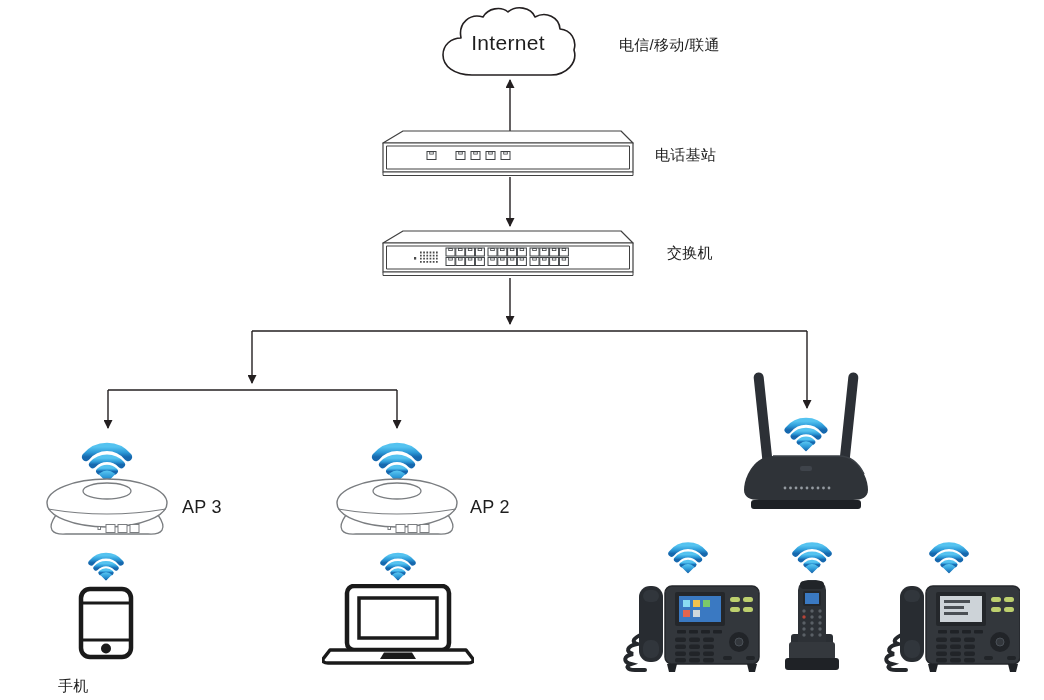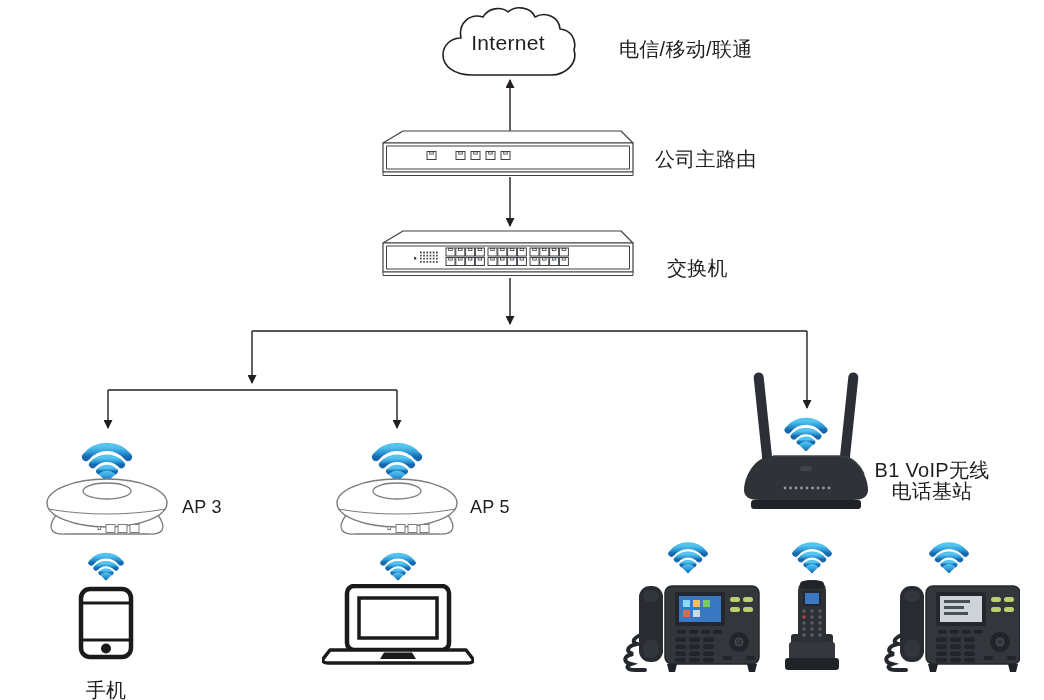--- a/index.html
+++ b/index.html
@@ -1,21 +1,21 @@
 <!DOCTYPE html>
 <html><head>
 <meta charset="utf-8">
 <style>
   html,body{margin:0;padding:0;background:#fff;}
   .canvas{
     position:relative;width:1020px;height:700px;background:#ffffff;overflow:hidden;
     font-family:"Liberation Sans","DejaVu Sans",sans-serif;color:#1f1f1f;
   }
   .abs{position:absolute;}
-  .lbl{position:absolute;font-size:20px;color:#1e1e1e;white-space:nowrap;letter-spacing:.3px;}
+  .lbl{position:absolute;font-size:15px;color:#1e1e1e;white-space:nowrap;letter-spacing:.3px;}
   .lbl.center{text-align:center;white-space:normal;line-height:21px;}
   svg{display:block;}
 </style>
 </head>
 <body>
 
 <div class="canvas">
 
   <svg width="0" height="0" style="position:absolute">
     <defs>
@@ -71,21 +71,21 @@
       <rect x="3" y="46" width="250" height="3.5" stroke-width="1"></rect>
     </g>
     <g>
       <use href="#rj45" xlink:href="#rj45" x="47" y="25.5"></use>
       <use href="#rj45" xlink:href="#rj45" x="76" y="25.5"></use>
       <use href="#rj45" xlink:href="#rj45" x="91" y="25.5"></use>
       <use href="#rj45" xlink:href="#rj45" x="106" y="25.5"></use>
       <use href="#rj45" xlink:href="#rj45" x="121" y="25.5"></use>
     </g>
   </svg>
-  <div class="lbl" style="left:655px;top:146px">公司主路由</div>
+  <div class="lbl" style="left:655px;top:146px">电话基站</div>
 
   <svg class="abs" style="left:380px;top:228px" width="260" height="50" viewBox="0 0 260 50">
     <g fill="#ffffff" stroke="#404040" stroke-width="1.2" stroke-linejoin="round">
       <polygon points="3,15 23,3 241,3 253,15"></polygon>
       <rect x="3" y="15" width="250" height="29"></rect>
       <rect x="6.5" y="18" width="243" height="23" stroke-width="1"></rect>
       <rect x="3" y="44" width="250" height="3.5" stroke-width="1"></rect>
     </g>
     <g stroke="#4a4a4a" stroke-width="1.8" stroke-dasharray="1.7,1.5">
       <line x1="40" y1="24.5" x2="58" y2="24.5"></line>
@@ -114,21 +114,21 @@
       <use href="#rj45" xlink:href="#rj45" x="108" y="29.5"></use>
         <use href="#rj45" xlink:href="#rj45" x="117.8" y="29.5"></use>
       <use href="#rj45" xlink:href="#rj45" x="127.6" y="29.5"></use>
         <use href="#rj45" xlink:href="#rj45" x="137.4" y="29.5"></use>
       <use href="#rj45" xlink:href="#rj45" x="150" y="29.5"></use>
         <use href="#rj45" xlink:href="#rj45" x="159.8" y="29.5"></use>
       <use href="#rj45" xlink:href="#rj45" x="169.6" y="29.5"></use>
         <use href="#rj45" xlink:href="#rj45" x="179.4" y="29.5"></use>
     </g>
   </svg>
-  <div class="lbl" style="left:667px;top:255px">交换机</div>
+  <div class="lbl" style="left:667px;top:244px">交换机</div>
 
   <svg class="abs" style="left:80px;top:436px" width="54" height="47" viewBox="0 0 64 56">
       <use href="#wifiG" xlink:href="#wifiG"></use>
     </svg>
   <svg class="abs" style="left:370px;top:436px" width="54" height="47" viewBox="0 0 64 56">
       <use href="#wifiG" xlink:href="#wifiG"></use>
     </svg>
   <svg class="abs" style="left:783px;top:412px" width="46" height="40" viewBox="0 0 64 56">
       <use href="#wifiG" xlink:href="#wifiG"></use>
     </svg>
@@ -167,29 +167,29 @@
     <ellipse cx="65" cy="26" rx="60" ry="24" fill="#ffffff" stroke="#7a7d80" stroke-width="1.4"></ellipse>
     <path d="M6 32 Q65 42 124 32" fill="none" stroke="#7a7d80" stroke-width="1.1"></path>
     <ellipse cx="65" cy="14" rx="24" ry="8" fill="#ffffff" stroke="#7a7d80" stroke-width="1.3"></ellipse>
     <g fill="#ffffff" stroke="#7a7d80" stroke-width="1">
       <rect x="56" y="49.5" width="2.5" height="3"></rect>
       <rect x="64" y="47.5" width="9" height="8"></rect>
         <rect x="76" y="47.5" width="9" height="8"></rect>
         <rect x="88" y="47.5" width="9" height="8"></rect>
     </g>
   </svg>
-  <div class="lbl" style="left:470px;top:497px;font-size:18px">AP 5</div>
+  <div class="lbl" style="left:470px;top:497px;font-size:18px">AP 2</div>
 
   <svg class="abs" style="left:78px;top:586px" width="56" height="74" viewBox="0 0 56 74">
     <rect x="3" y="3" width="50" height="68" rx="9" fill="#ffffff" stroke="#1a1a1a" stroke-width="4.5"></rect>
     <line x1="4" y1="17" x2="52" y2="17" stroke="#1a1a1a" stroke-width="3"></line>
     <line x1="4" y1="54" x2="52" y2="54" stroke="#1a1a1a" stroke-width="3"></line>
     <circle cx="28" cy="62.5" r="5" fill="#1a1a1a"></circle>
   </svg>
-  <div class="lbl" style="left:58px;top:677px;width:96px;text-align:center">手机</div>
+  <div class="lbl" style="left:58px;top:677px;width:96px;">手机</div>
 
   <svg class="abs" style="left:322px;top:584px" width="152" height="82" viewBox="0 0 152 82">
     <rect x="25" y="2" width="102" height="64" rx="7" fill="#ffffff" stroke="#1a1a1a" stroke-width="4.5"></rect>
     <rect x="37" y="14" width="78" height="40" fill="#ffffff" stroke="#1a1a1a" stroke-width="3.5"></rect>
     <path d="M8 66 L144 66 L151 75 Q152 79 146 79 L6 79 Q0 79 1 75 Z" fill="#ffffff" stroke="#1a1a1a" stroke-width="3.5" stroke-linejoin="round"></path>
     <path d="M62 68.5 L90 68.5 L94 75 L58 75 Z" fill="#1a1a1a"></path>
   </svg>
 
   <svg class="abs" style="left:737px;top:368px" width="138" height="142" viewBox="0 0 138 142">
     <g fill="#2c3036">
@@ -206,24 +206,20 @@
         <circle cx="59" cy="120" r="1.4"></circle>
       <circle cx="64.5" cy="120" r="1.4"></circle>
         <circle cx="70" cy="120" r="1.4"></circle>
         <circle cx="75.5" cy="120" r="1.4"></circle>
       <circle cx="81" cy="120" r="1.4"></circle>
         <circle cx="86.5" cy="120" r="1.4"></circle>
         <circle cx="92" cy="120" r="1.4"></circle>
     </g>
     <rect x="14" y="132" width="110" height="9" rx="3" fill="#1e2125"></rect>
   </svg>
-  <div class="lbl center" style="left:862px;top:460px;width:140px">
-    <span style="display:block">B1 VoIP无线</span>
-    <span style="display:block">电话基站</span>
-  </div>
 
   <svg class="abs" style="left:613px;top:580px" width="150" height="92" viewBox="0 0 150 92">
     <path d="M30 54 C20 58 18 62 24 64 C14 66 12 72 20 74 C10 76 10 82 18 84 C12 86 14 90 22 90 L32 90" fill="none" stroke="#24272b" stroke-width="4" stroke-linecap="round"></path>
     <rect x="52" y="6" width="94" height="78" rx="7" fill="#33373c" stroke="#24272b" stroke-width="1.5"></rect>
     <rect x="26" y="6" width="24" height="76" rx="11" fill="#282c31"></rect>
     <rect x="30" y="10" width="16" height="12" rx="6" fill="#31363c"></rect>
     <rect x="30" y="60" width="16" height="18" rx="7" fill="#31363c"></rect>
     <rect x="62" y="12" width="50" height="34" rx="2" fill="#24272b"></rect>
     <rect x="66" y="16" width="42" height="26" fill="#3a79c2"></rect>
     <g>

